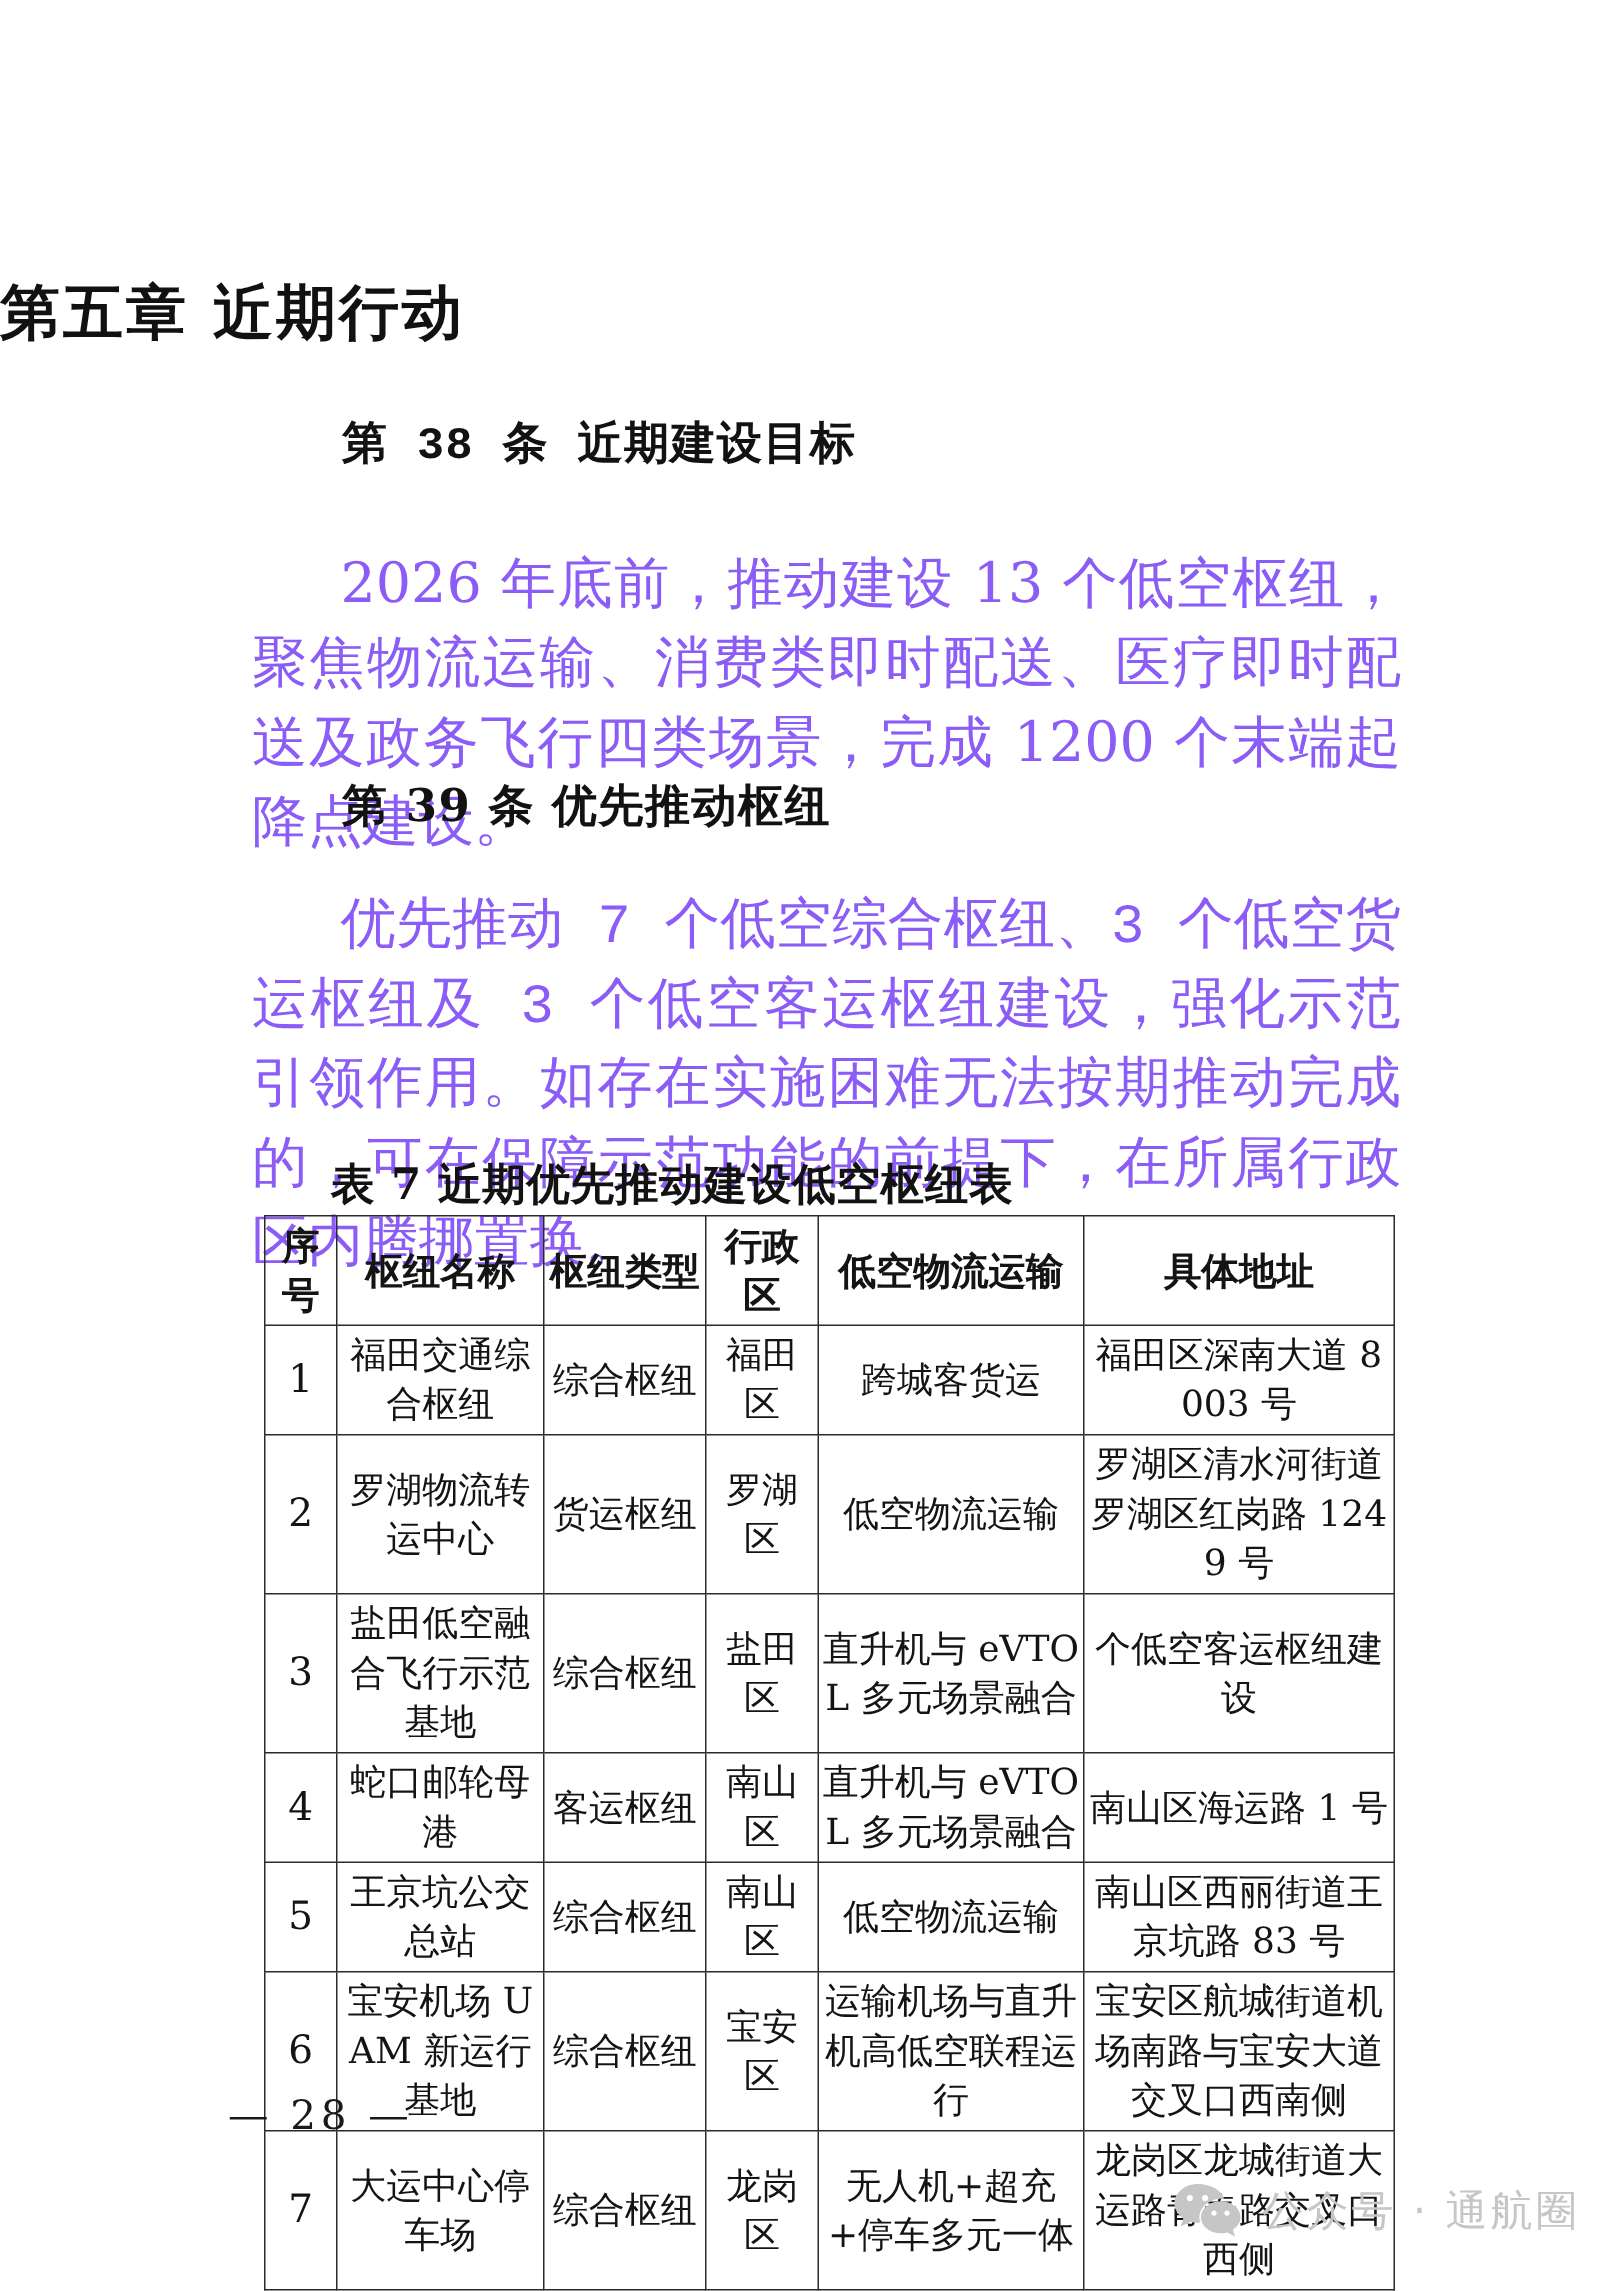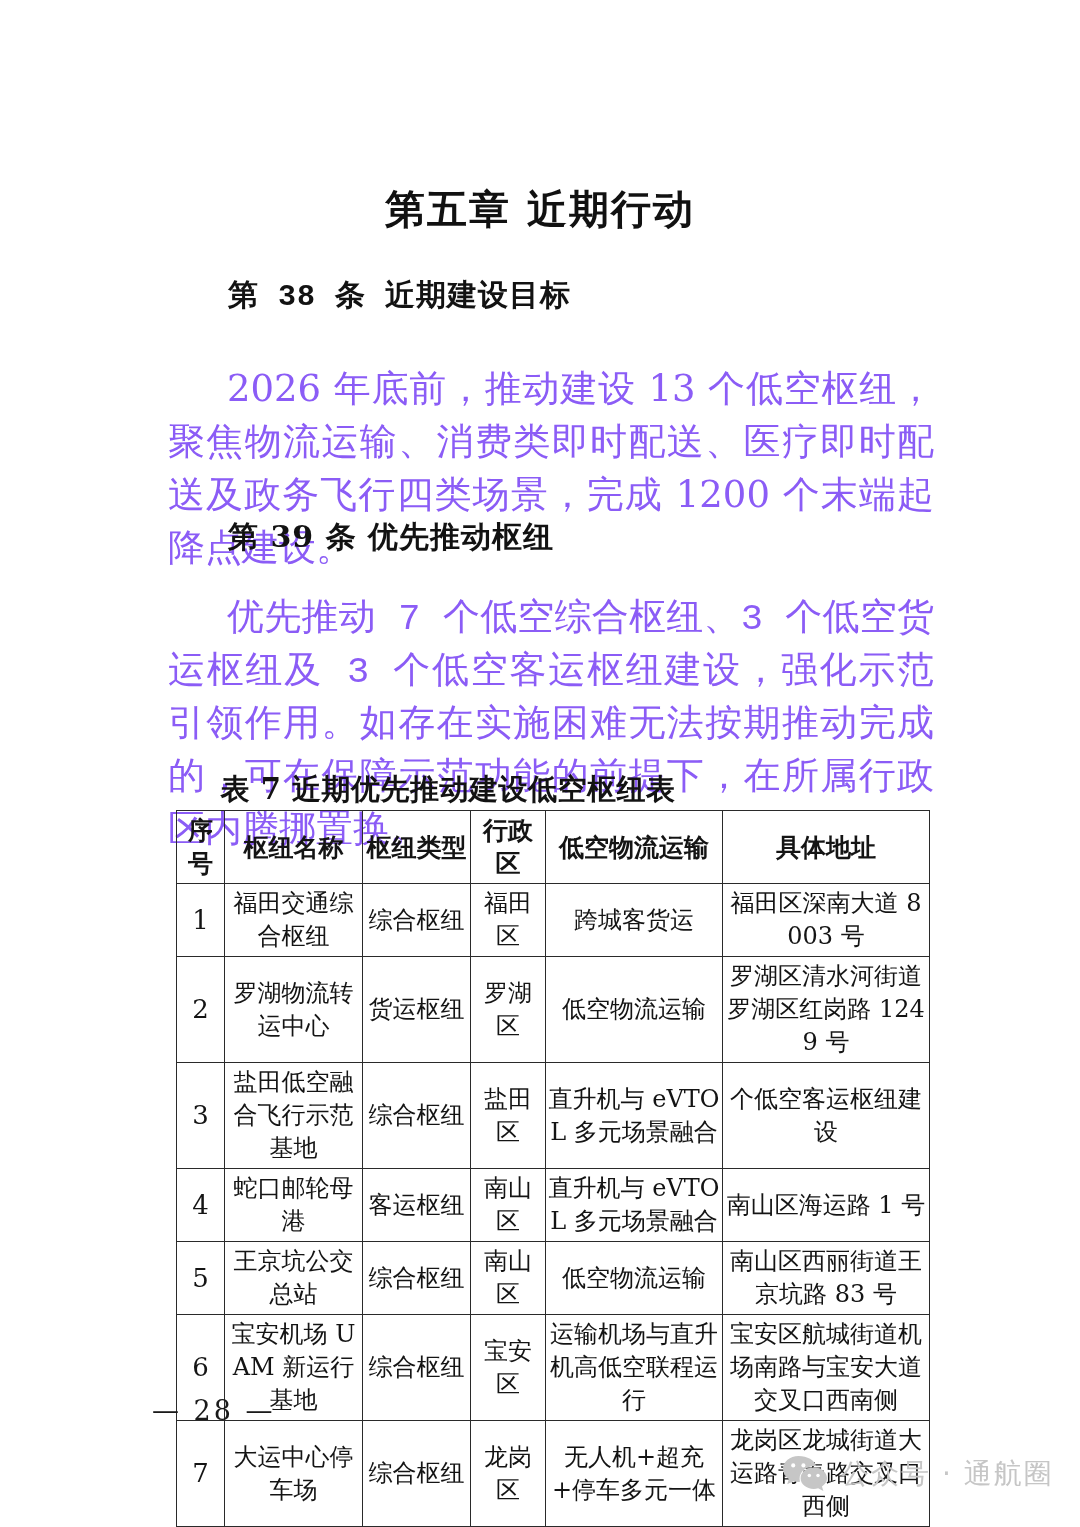--- a/index.html
+++ b/index.html
@@ -22,21 +22,21 @@
     position: absolute;
     inset: 0;
   }
 
   
   .chapter-title {
     position: absolute;
     top: 158px;
     left: 0;
     width: 1080px;
-    text-align: center;
+    text-align: left;
     font-size: 40px;
     font-weight: 700;
     letter-spacing: 2px;
     line-height: 1.2;
     color: #111;
   }
 
   
   .section-heading {
     position: absolute;

